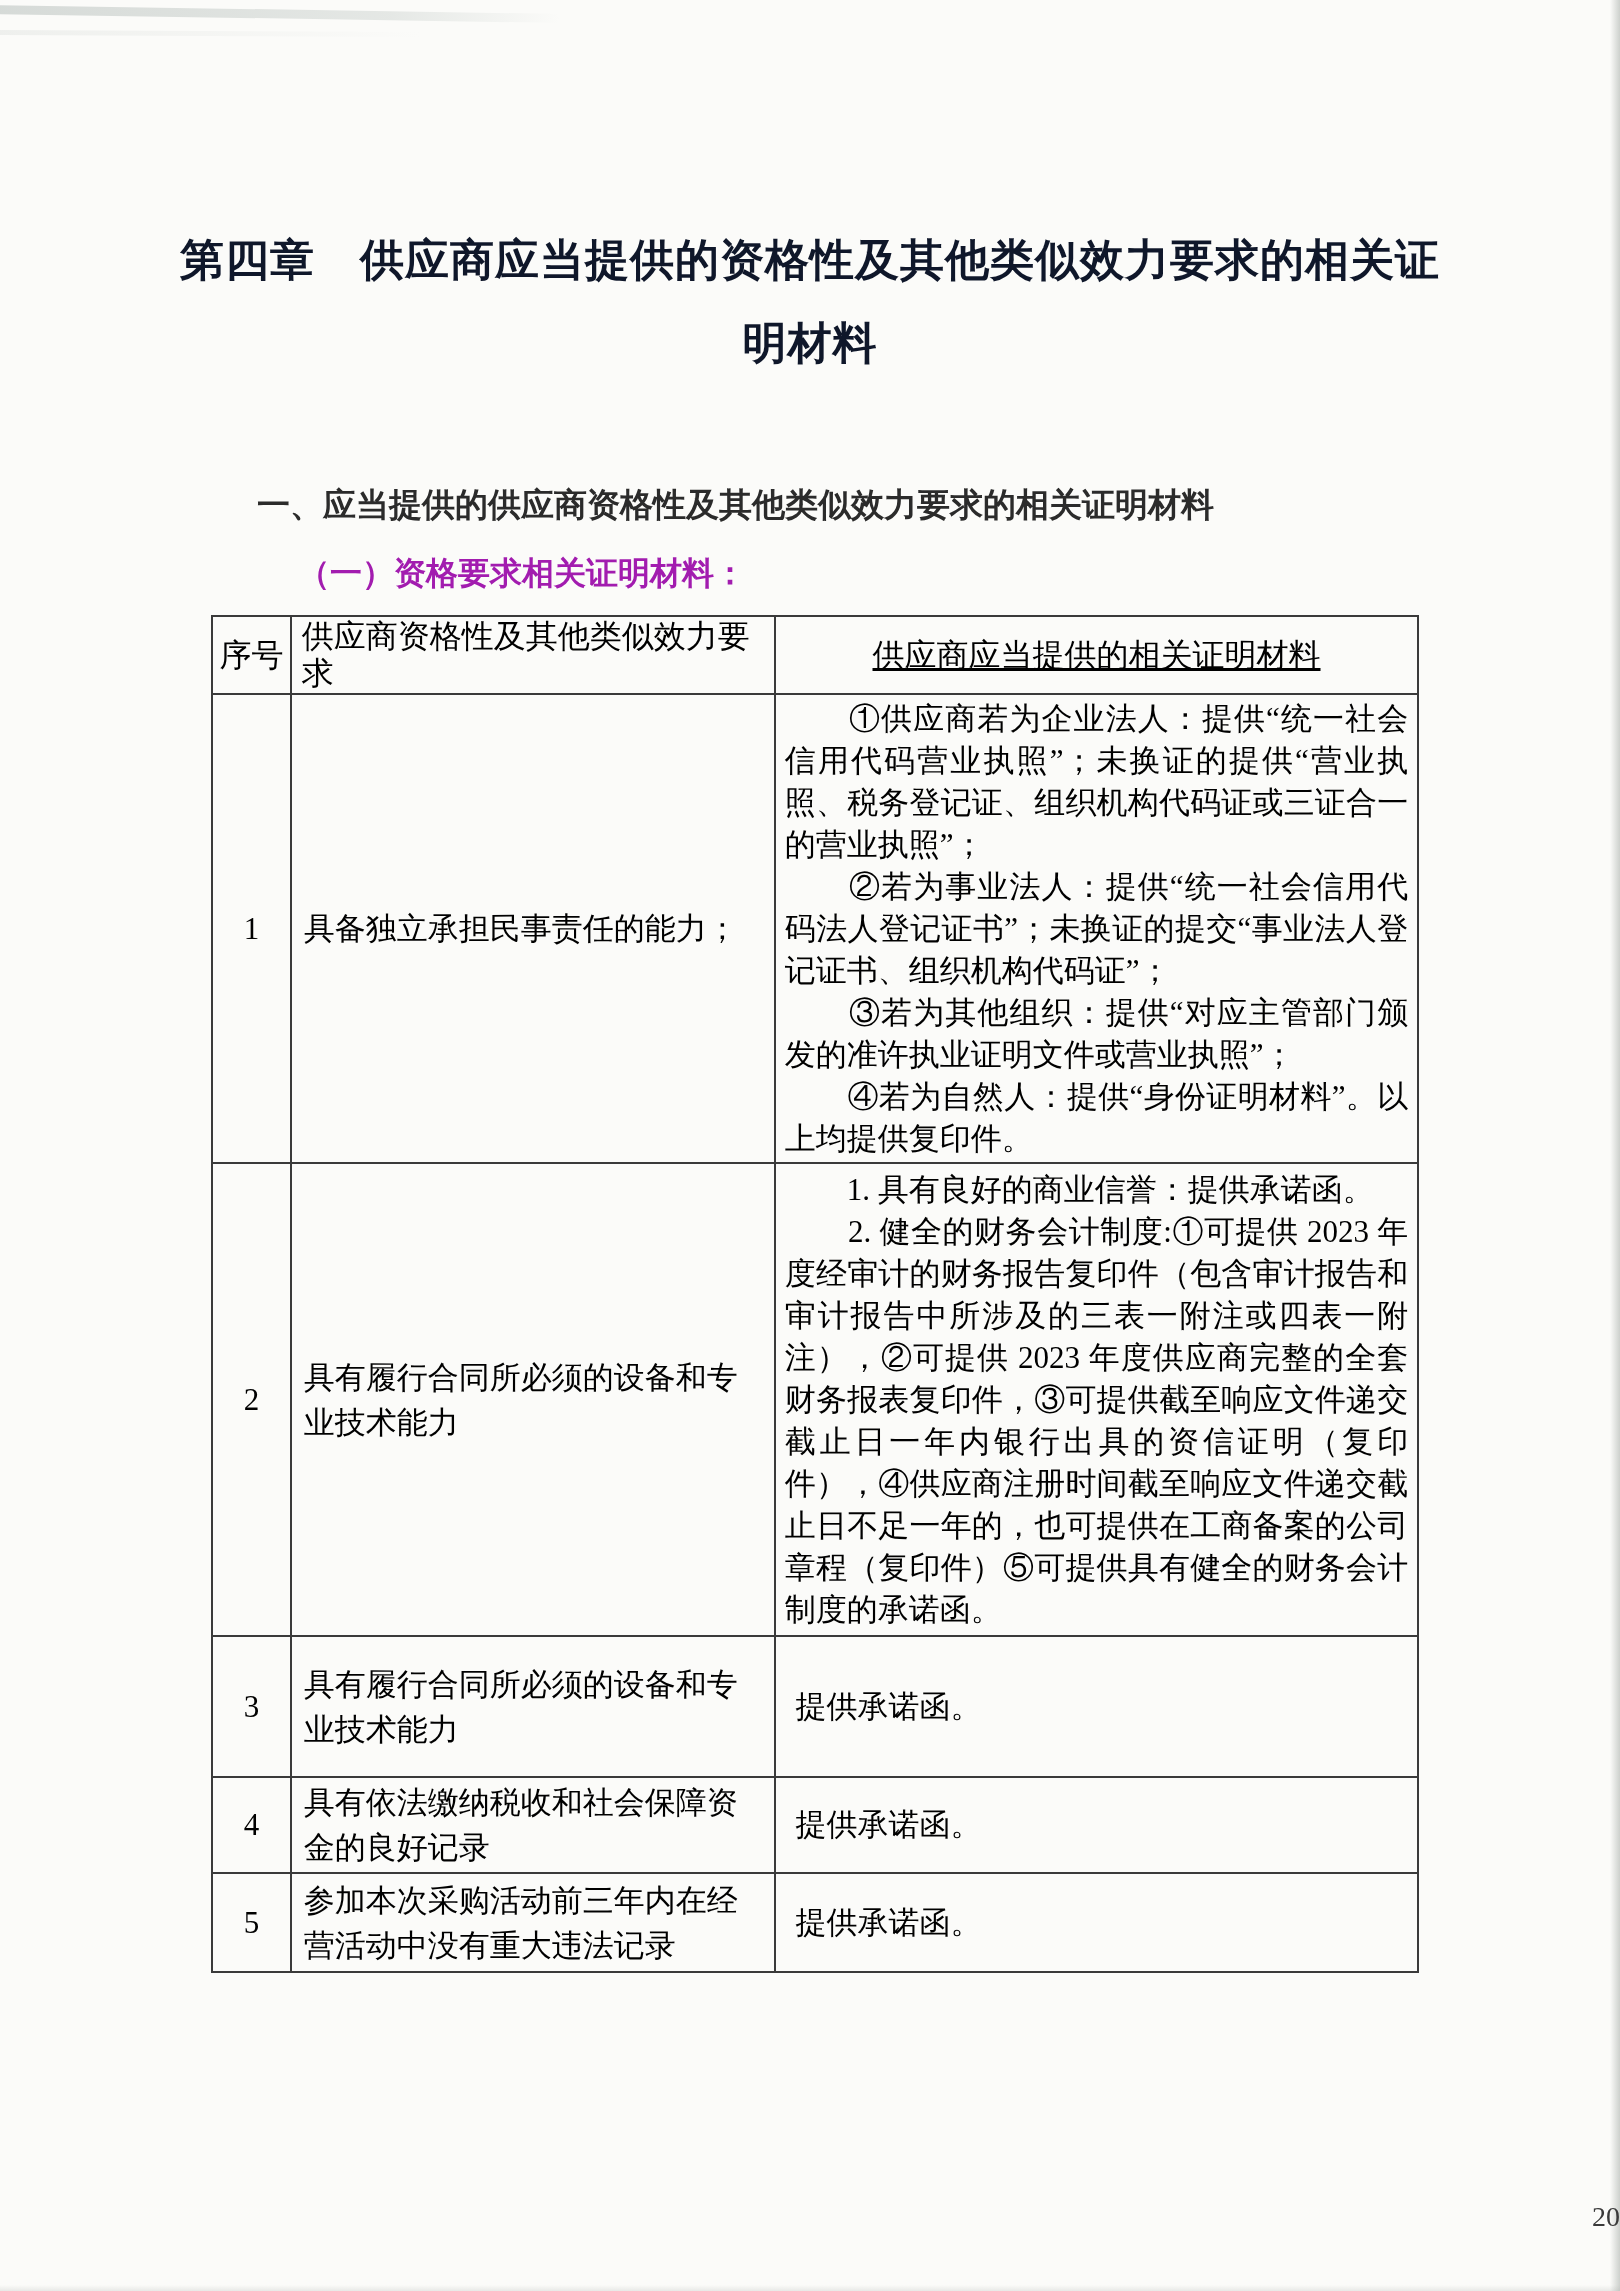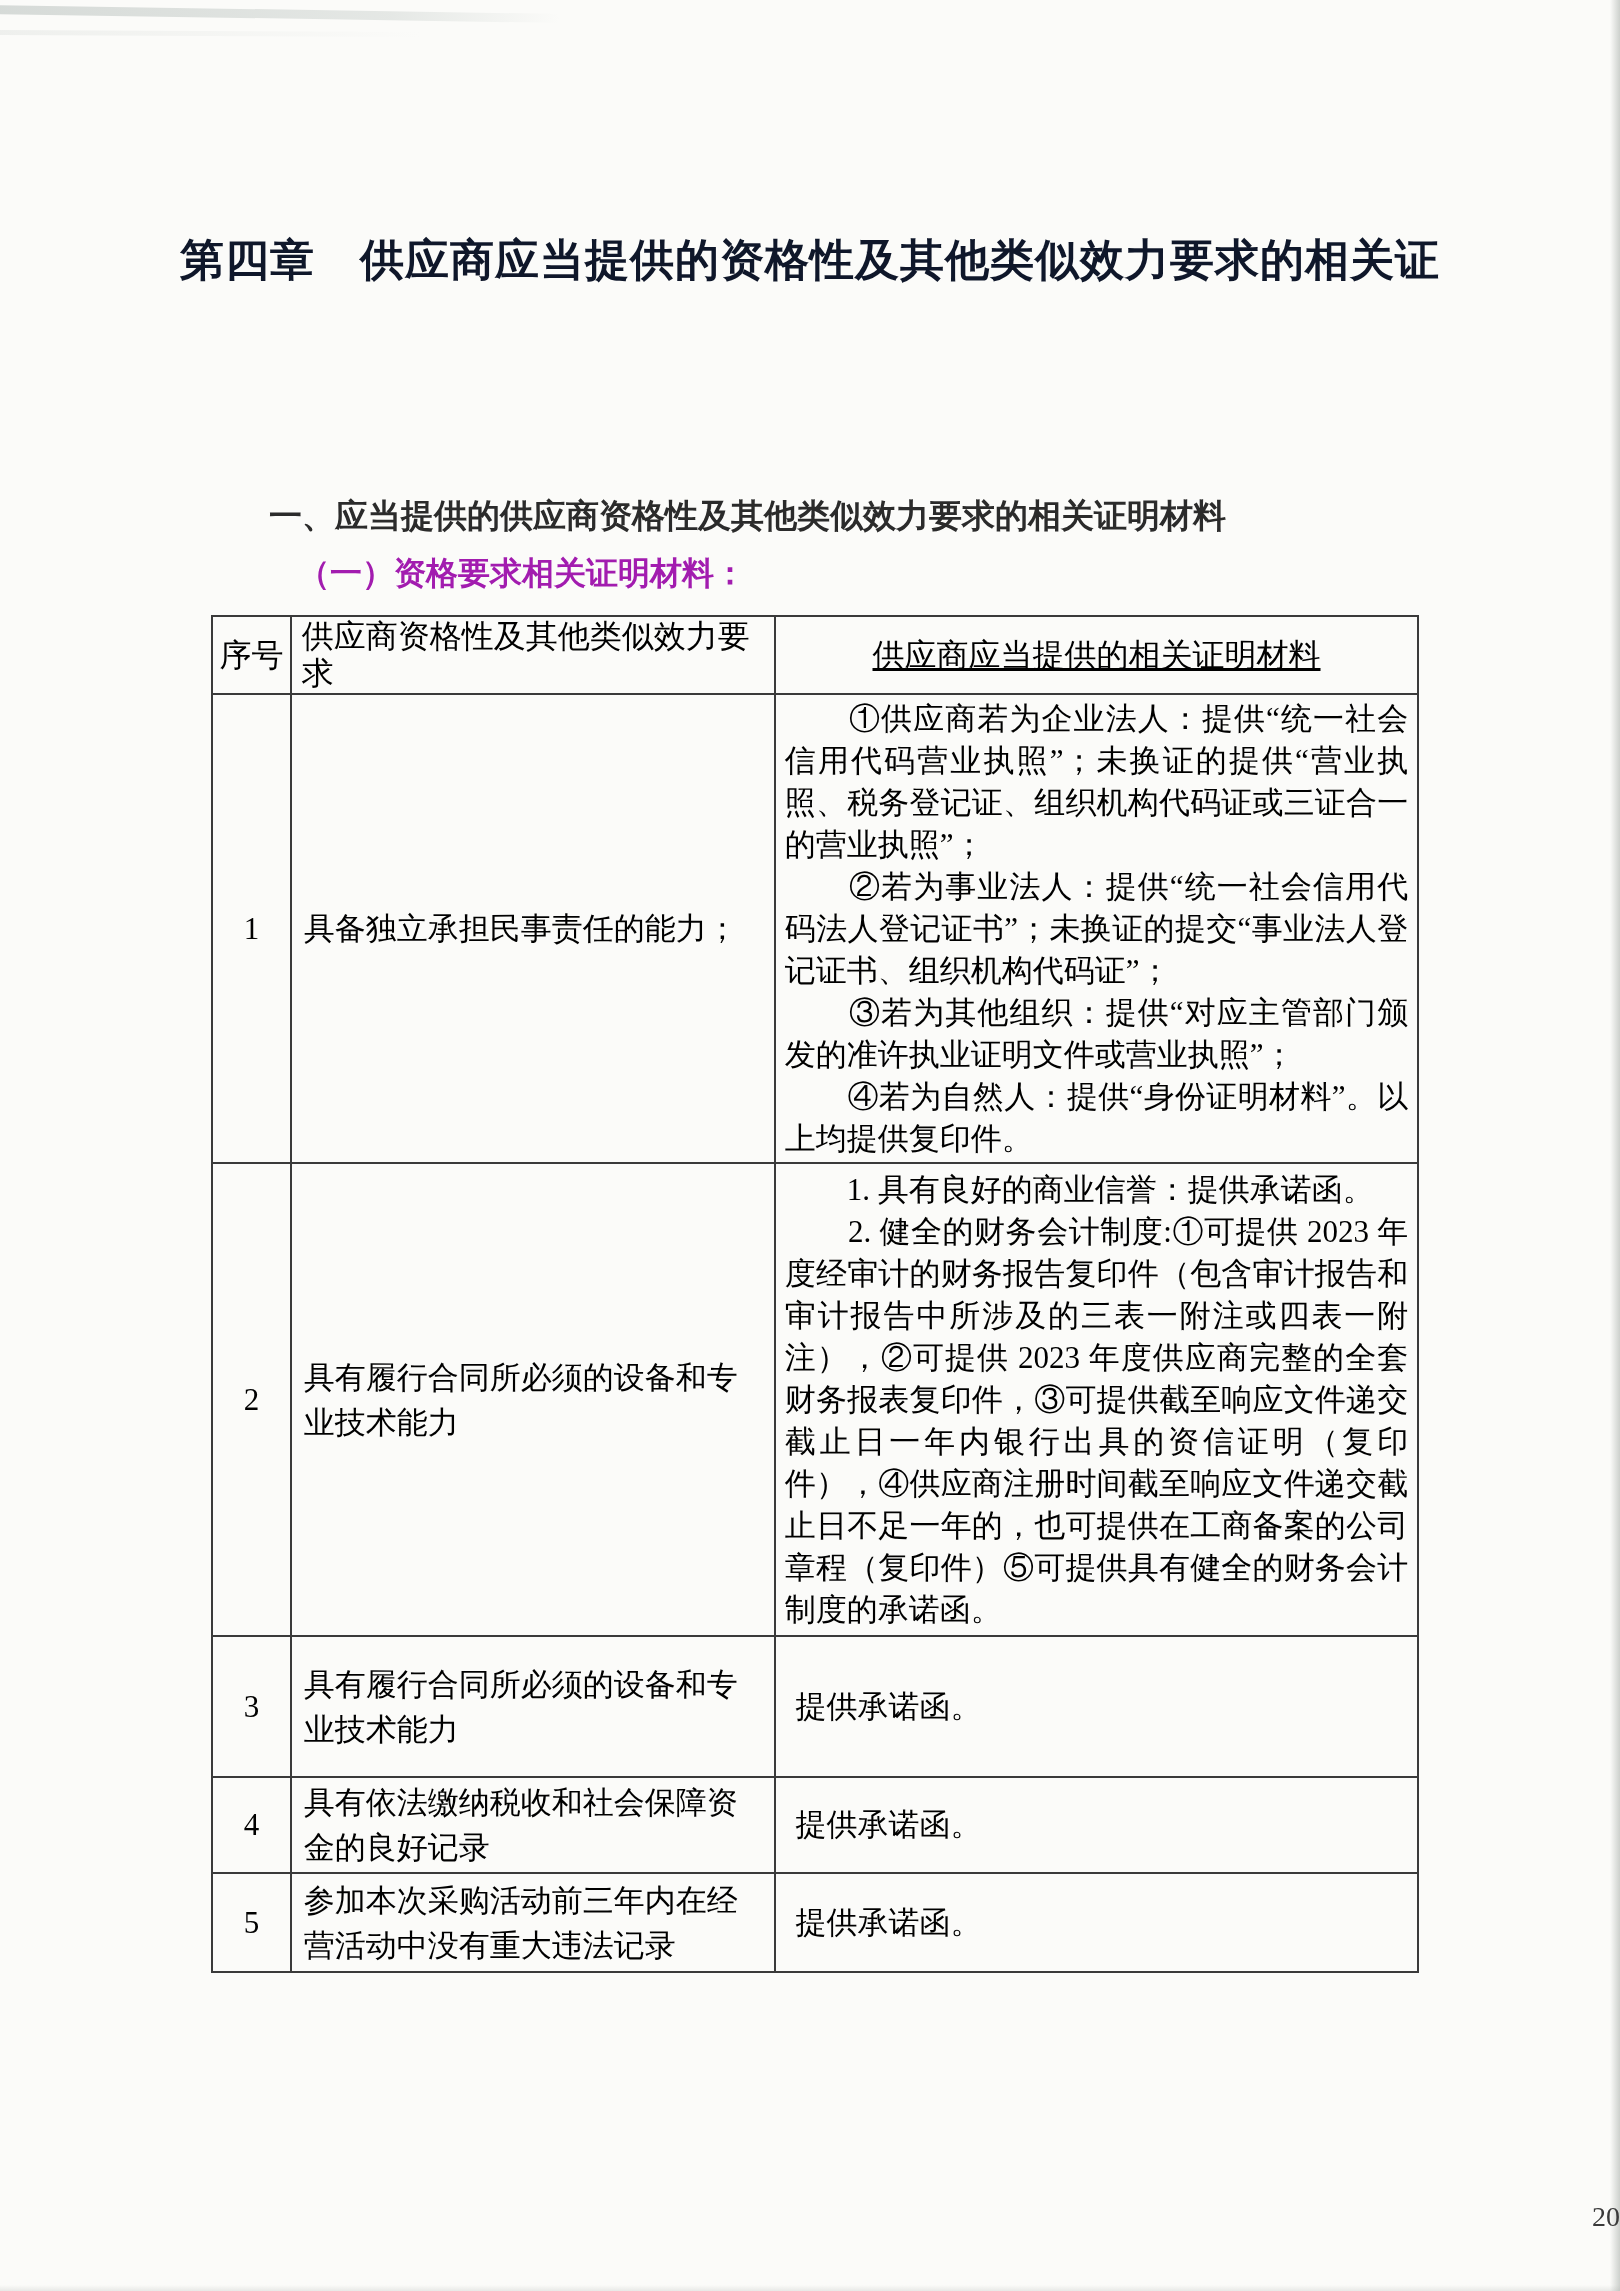--- a/index.html
+++ b/index.html
@@ -57,22 +57,22 @@
     font-size: 44px;
     line-height: 83px;
     letter-spacing: 1px;
     color: #0f172a;
   }
   .doc-title span { display: block; }
 
   .h-sec1 {
     position: absolute;
     top: 480px; left: 253px;
-    margin: 16px;
-    font-family: Liberation Serif, serif;
+    margin: 4px;
+    font-family: Liberation Sans, sans-serif;
     font-weight: bold;
     font-size: 33px;
     line-height: 41px;
     color: #2b2b2b;
   }
   .h-sec2 {
     position: absolute;
     top: 543px; left: 288px;
     margin: 10px;
     font-family: "Liberation Sans", sans-serif;
@@ -137,20 +137,21 @@
 
 <div class="page">
 
   <div class="scan-streak"></div>
   <div class="scan-streak-2"></div>
   <div class="scan-edge-right"></div>
   <div class="scan-edge-bottom"></div>
 
   <h1 class="doc-title">
     <span>第四章　供应商应当提供的资格性及其他类似效力要求的相关证</span>
+    <span>明材料</span>
   </h1>
 
   <p class="h-sec1">一、应当提供的供应商资格性及其他类似效力要求的相关证明材料</p>
   <p class="h-sec2">（一）资格要求相关证明材料：</p>
 
   <table class="req-table">
     <colgroup>
       <col style="width:79px">
       <col style="width:484px">
       <col style="width:643px">

